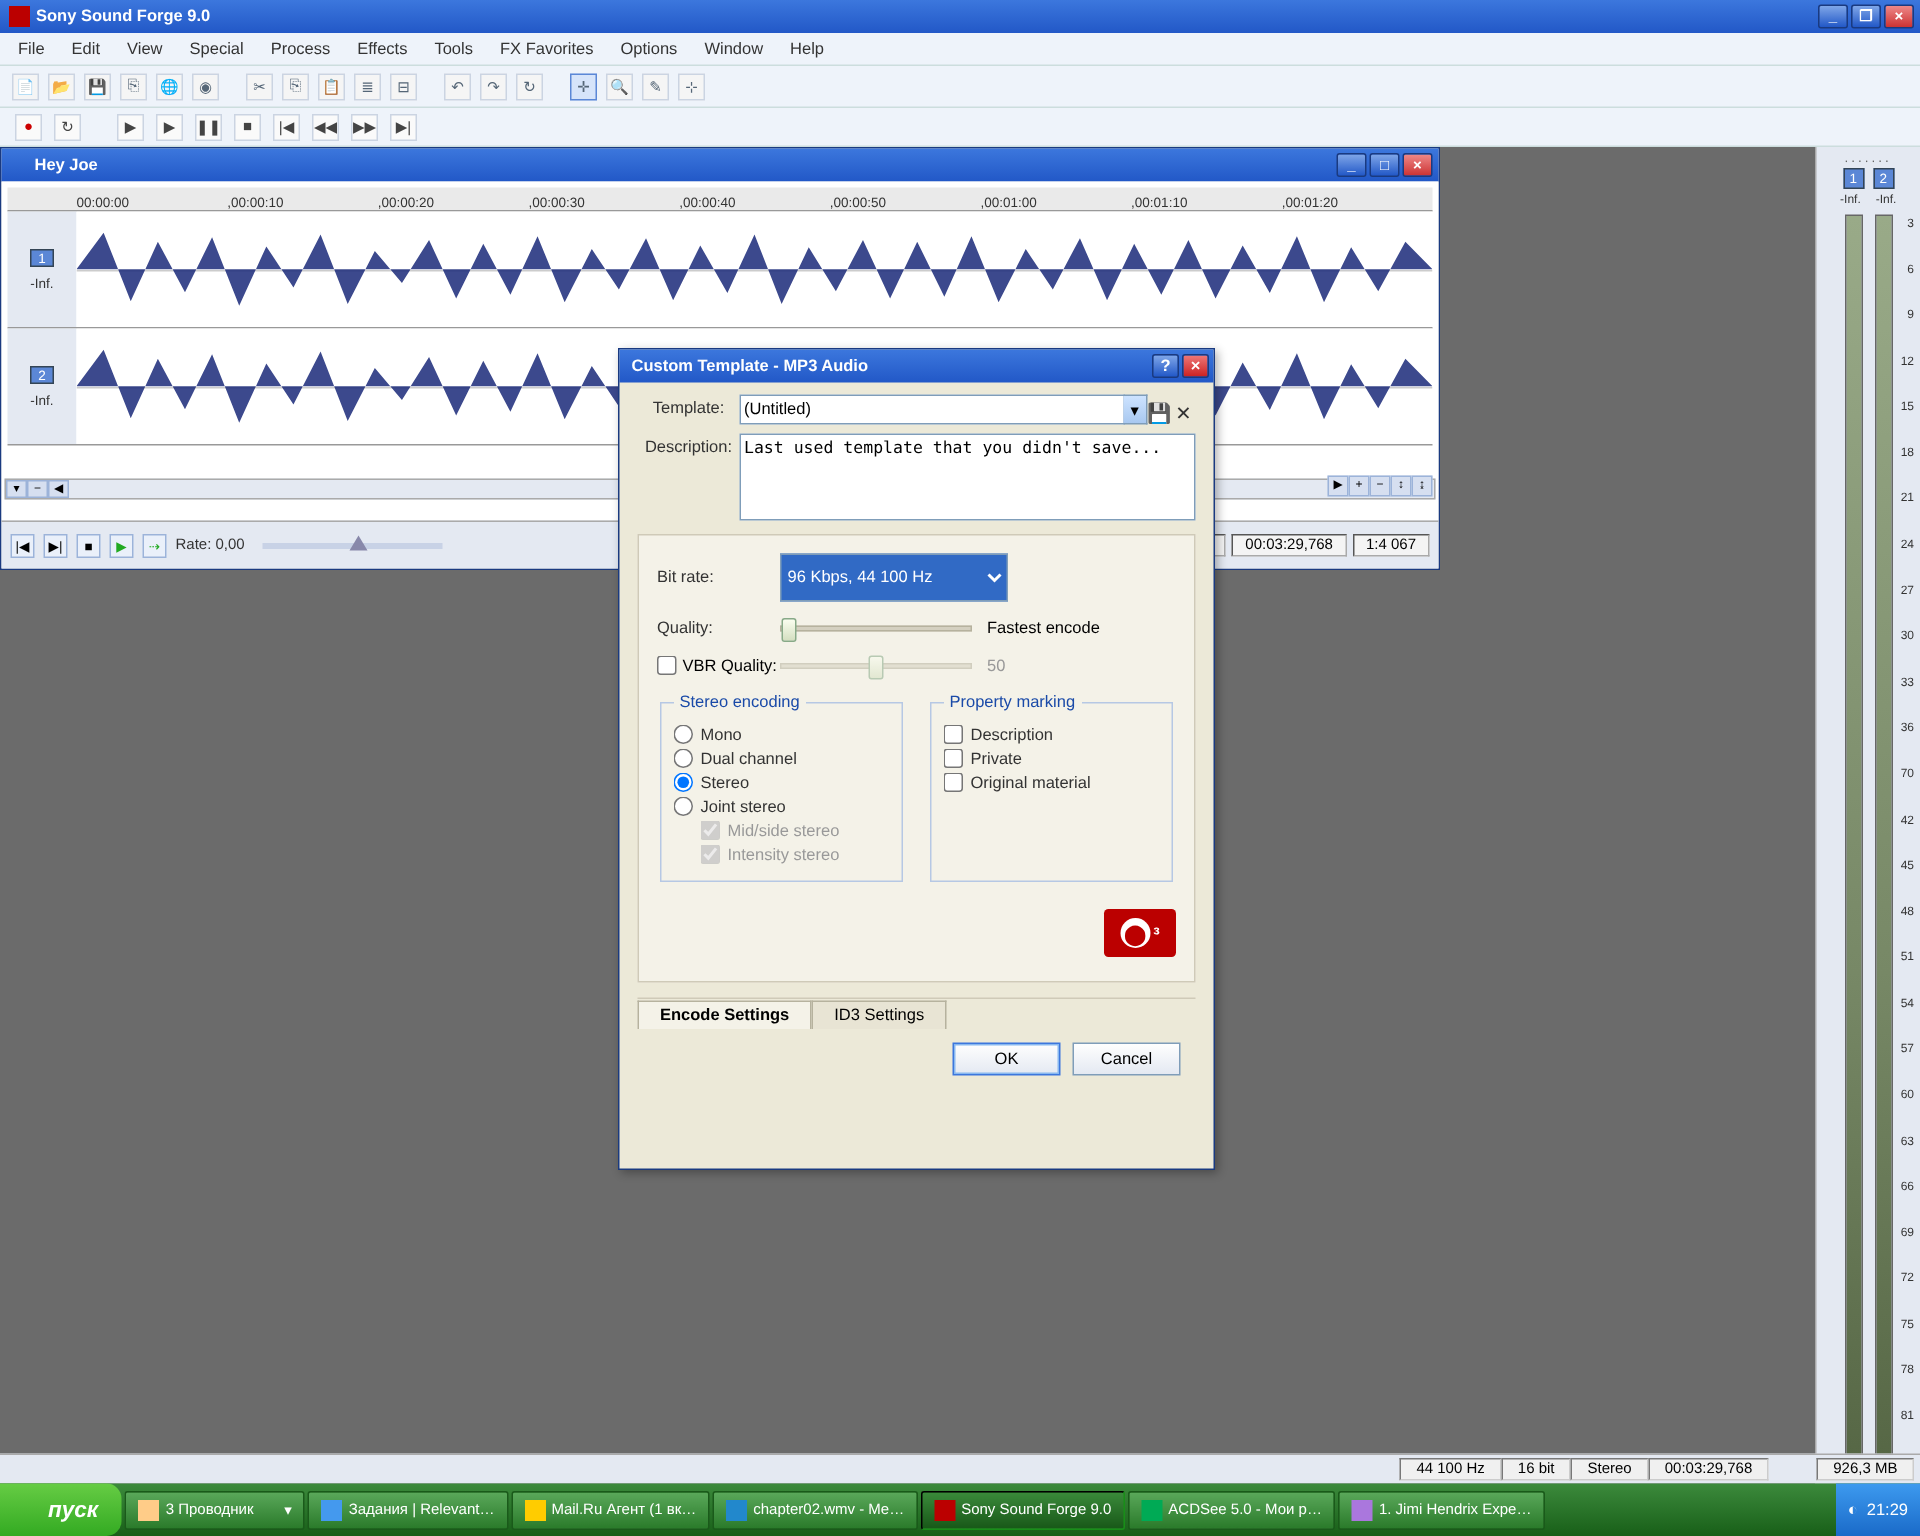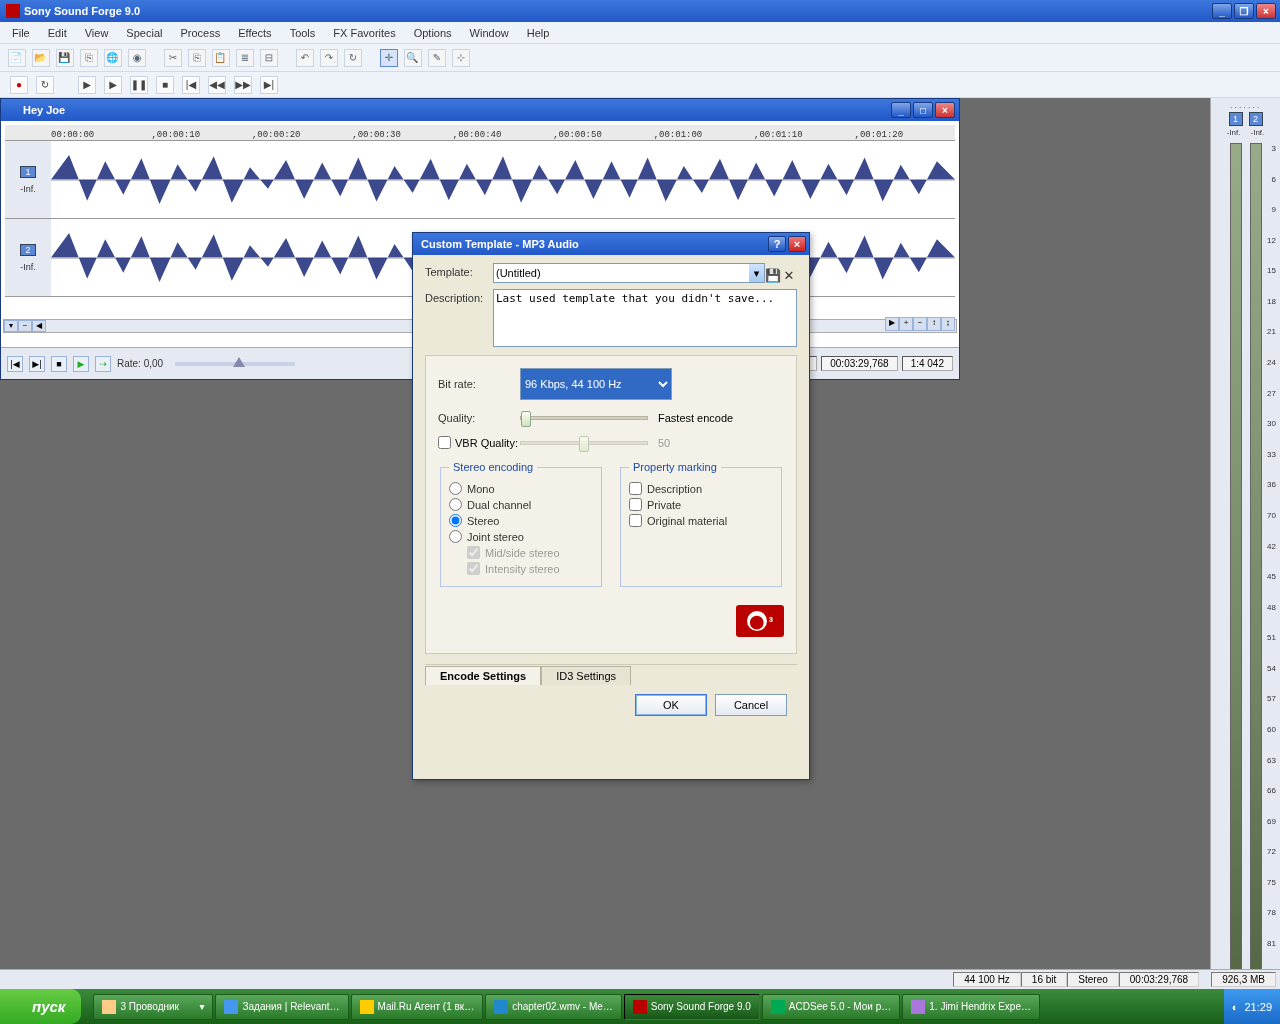--- a/index.html
+++ b/index.html
@@ -15,21 +15,21 @@
   .toolbar { background:#eef3fa; height:28px; display:flex; align-items:center; padding-left:8px; gap:6px; border-bottom:1px solid #cdd;}
   .toolbar .tbtn { width:18px; height:18px; background:#f5f5f5; border:1px solid #cbd4e2; display:flex; align-items:center; justify-content:center; font-size:10px; color:#567;}
   .toolbar .sep { width:6px;}
   .transport { background:#eef3fa; height:26px; display:flex; align-items:center; padding-left:10px; gap:8px; border-bottom:1px solid #cdd;}
   .transport .tbtn { width:18px;height:18px; border:1px solid #cbd4e2; background:#fafafa; display:flex; align-items:center; justify-content:center; font-size:10px; color:#444;}
   .workspace { position:absolute; top:98px; left:0; right:0; bottom:35px; background:#6b6b6b;}
   
   .docwin { position:absolute; left:0; top:0; width:960px; height:282px; background:#eaeaea; border:1px solid #1a3a80;}
   .docwin .titlebar { background: linear-gradient(#3c77dd,#2258c7); height:22px; display:flex; align-items:center; color:white; font-weight:bold; padding-left:6px;}
   .docwin .body { background:white; position:absolute; top:22px; left:0; right:0; bottom:32px; padding:4px; overflow:hidden;}
-  .ruler { height:16px; background:#eaeaea; border-bottom:1px solid #999; display:flex; font-size:9px; color:#333; align-items:flex-end; padding-left:46px;font-family:Liberation Mono, monospace;}
+  .ruler { height:16px; background:#eaeaea; border-bottom:1px solid #999; display:flex; font-size:9px; color:#333; align-items:flex-end; padding-left:46px;}
   .ruler span { width:118px; display:inline-block;}
   .channel { display:flex; height:78px; border-bottom:1px solid #999;}
   .ch-label { width:46px; background:#e4e9f2; font-size:9px; color:#333; display:flex; flex-direction:column; align-items:center; justify-content:center;}
   .ch-label .num { background:#5b87d6; color:white; padding:0 4px; border:1px solid #345; margin-bottom:6px;}
   .waveform { flex:1; background:white; position:relative; overflow:hidden;}
   .waveform::before { content:''; position:absolute; left:0; right:0; top:50%; border-top:1px solid #ccc;}
   .waveform .wave { position:absolute; left:0; right:0; top:8px; bottom:8px; background:
      repeating-linear-gradient(90deg, #1a2a7a 0 1px, transparent 1px 2px),
      linear-gradient(#1a2a7a,#1a2a7a); 
      clip-path: polygon(0 50%, 2% 10%, 4% 85%, 6% 20%, 8% 75%, 10% 15%, 12% 90%, 14% 25%, 16% 70%, 18% 12%, 20% 88%, 22% 30%, 24% 65%, 26% 18%, 28% 82%, 30% 22%, 32% 78%, 34% 14%, 36% 86%, 38% 28%, 40% 72%, 42% 16%, 44% 84%, 46% 24%, 48% 76%, 50% 12%, 52% 88%, 54% 26%, 56% 74%, 58% 18%, 60% 82%, 62% 20%, 64% 80%, 66% 14%, 68% 86%, 70% 28%, 72% 72%, 74% 16%, 76% 84%, 78% 22%, 80% 78%, 82% 18%, 84% 82%, 86% 24%, 88% 76%, 90% 14%, 92% 86%, 94% 26%, 96% 74%, 98% 20%, 100% 50%); opacity:0.85;}
@@ -53,21 +53,21 @@
   .vupanel .meter { width:12px; background:linear-gradient(#9a8,#786 60%, #564); border:1px solid #666;}
   .vupanel .scale { position:absolute; right:4px; top:46px; bottom:10px; width:20px; font-size:8px; color:#333; display:flex; flex-direction:column; justify-content:space-between; align-items:flex-end;}
   
   .dialog { position:absolute; left:412px; top:134px; width:398px; height:548px; background:#ece9d8; border:1px solid #1a3a80; box-shadow:2px 2px 6px rgba(0,0,0,0.3);}
   .dialog .titlebar { background: linear-gradient(#3c77dd,#2258c7); height:22px; display:flex; align-items:center; color:white; font-weight:bold; padding-left:8px;}
   .dialog .titlebar .ctrls { margin-left:auto; display:flex; gap:2px; padding-right:3px;}
   .dialog .titlebar .ctrls .b { width:18px; height:16px; border:1px solid #1a3a80; background:linear-gradient(#7fa6e8,#2258c7); color:white; font-weight:bold; font-size:11px; display:flex; align-items:center; justify-content:center; border-radius:2px;}
   .dialog .titlebar .ctrls .b.close { background:linear-gradient(#e77,#c22);}
   .dialog .content { padding:8px 12px 6px 12px;}
   .row { display:flex; align-items:flex-start; margin-bottom:6px;}
-  .row label.lab { width:68px; padding-top:3px; color:#333;}
+  .row label.lab { width:68px; padding-top:3px; color:#333;text-align:center;}
   .row .field { flex:1;}
   select.combo, input.combo { width:100%; height:20px; border:1px solid #7f9db9; font-size:11px; padding:0 2px; background:white;}
   .combo-wrap { display:flex; align-items:flex-end; gap:0;}
   .combo-wrap .mini { width:16px; height:16px; display:flex; align-items:center; justify-content:center; color:#333; font-size:13px;}
   textarea.desc { width:100%; height:58px; border:1px solid #7f9db9; font-size:11px; padding:2px; resize:none;}
   .panel { border:1px solid #cfcab8; background:#f4f2e8; padding:12px 12px 16px 12px; margin-top:4px;}
   .prow { display:flex; align-items:center; margin-bottom:12px;}
   .prow .plab { width:82px; color:#333;}
   select.brate { width:152px; height:32px; border:1px solid #7f9db9; background:#316ac5; color:white; font-size:11px;}
   .sliderbar { width:128px; height:4px; background:#d4d0c0; border:1px solid #b6b29e; position:relative; margin-right:10px;}
@@ -84,21 +84,21 @@
   .dlg-buttons { display:flex; justify-content:flex-end; gap:8px; padding:10px 10px 0 0;}
   .dlg-buttons button { width:72px; height:22px; border:1px solid #7f9db9; background:linear-gradient(#fefefe,#e4e9f2); font-size:11px;}
   .dlg-buttons button.ok { border:1px solid #3c77dd; box-shadow:0 0 0 1px #88b8f0 inset;}
   
   .statusbar { position:absolute; bottom:35px; left:0; right:0; height:20px; background:#e4e9f2; border-top:1px solid #aaa; display:flex; justify-content:flex-end; align-items:center; padding-right:4px; gap:0;}
   .statusbar .cell { border:1px inset #ccc; padding:1px 10px; font-size:10px; background:#f0f0f0;}
   
   .taskbar { position:absolute; bottom:0; left:0; right:0; height:35px; background:linear-gradient(#3c8a3c,#185f18); display:flex; align-items:center;}
   .start { height:35px; background:linear-gradient(#6c4,#3a2); color:white; font-weight:bold; font-style:italic; display:flex; align-items:center; padding:0 16px 0 10px; border-radius:0 10px 10px 0; font-size:15px;}
   .start::before { content:''; width:18px; height:18px; margin-right:4px; }
-  .taskbtns { display:flex; gap:2px; margin-left:12px; flex:1; overflow:hidden;}
+  .taskbtns { display:flex; gap:2px; margin-left:2px; flex:1; overflow:hidden;}
   .taskbtn { height:26px; background:linear-gradient(#5aa85a,#2a7a2a); border:1px solid #1a5a1a; color:white; display:flex; align-items:center; padding:0 8px; font-size:10px; min-width:120px; max-width:150px; border-radius:2px; overflow:hidden; white-space:nowrap;}
   .taskbtn.active { background:linear-gradient(#3a8a3a,#185818); border:1px inset #0a3a0a;}
   .taskbtn .ico { width:14px; height:14px; background:#fc8; margin-right:4px; flex-shrink:0;}
   .tray { background:linear-gradient(#3d9aef,#1a6ac8); height:35px; display:flex; align-items:center; padding:0 8px; color:white; font-size:11px; gap:6px;}
   input[type=radio],input[type=checkbox]{ margin:0;}
   .disabled { color:#999;}
 </style>
 </head>
 <body>
 
@@ -224,21 +224,21 @@
       <div class="tbtn" style="color:#2a2;">▶</div>
       <div class="tbtn" style="color:#2a2;">⇢</div>
       <span class="rate">Rate: 0,00</span>
       <div class="slider">
           <div class="thumb"></div>
         </div>
       <div class="right">
         <div class="statbox" style="width:84px; text-align:right;"></div>
         <div class="statbox" style="width:84px;"></div>
         <div class="statbox">00:03:29,768</div>
-        <div class="statbox">1:4 042</div>
+        <div class="statbox">1:4 067</div>
       </div>
     </div>
   </div>
 
   <div class="vupanel">
     <div style="font-size:9px;color:#666;letter-spacing:2px;">∙∙∙∙∙∙∙</div>
     <div class="hdr">
       <div class="ch">1</div>
       <div class="ch">2</div>
     </div>
@@ -392,21 +392,21 @@
     </div>
   </div>
 
 </div>
 
 <div class="statusbar">
   <div class="cell">44 100 Hz</div>
   <div class="cell">16 bit</div>
   <div class="cell">Stereo</div>
   <div class="cell">00:03:29,768</div>
-  <div class="cell" style="margin-left:12px;">926,3 MB</div>
+  <div class="cell" style="margin-left:32px;">926,3 MB</div>
 </div>
 
 <div class="taskbar">
   <div class="start">пуск</div>
   <div class="taskbtns">
     <div class="taskbtn">
         <div class="ico"></div>
         <span>3 Проводник</span>
         <span style="margin-left:auto;">▾</span>
       </div>

